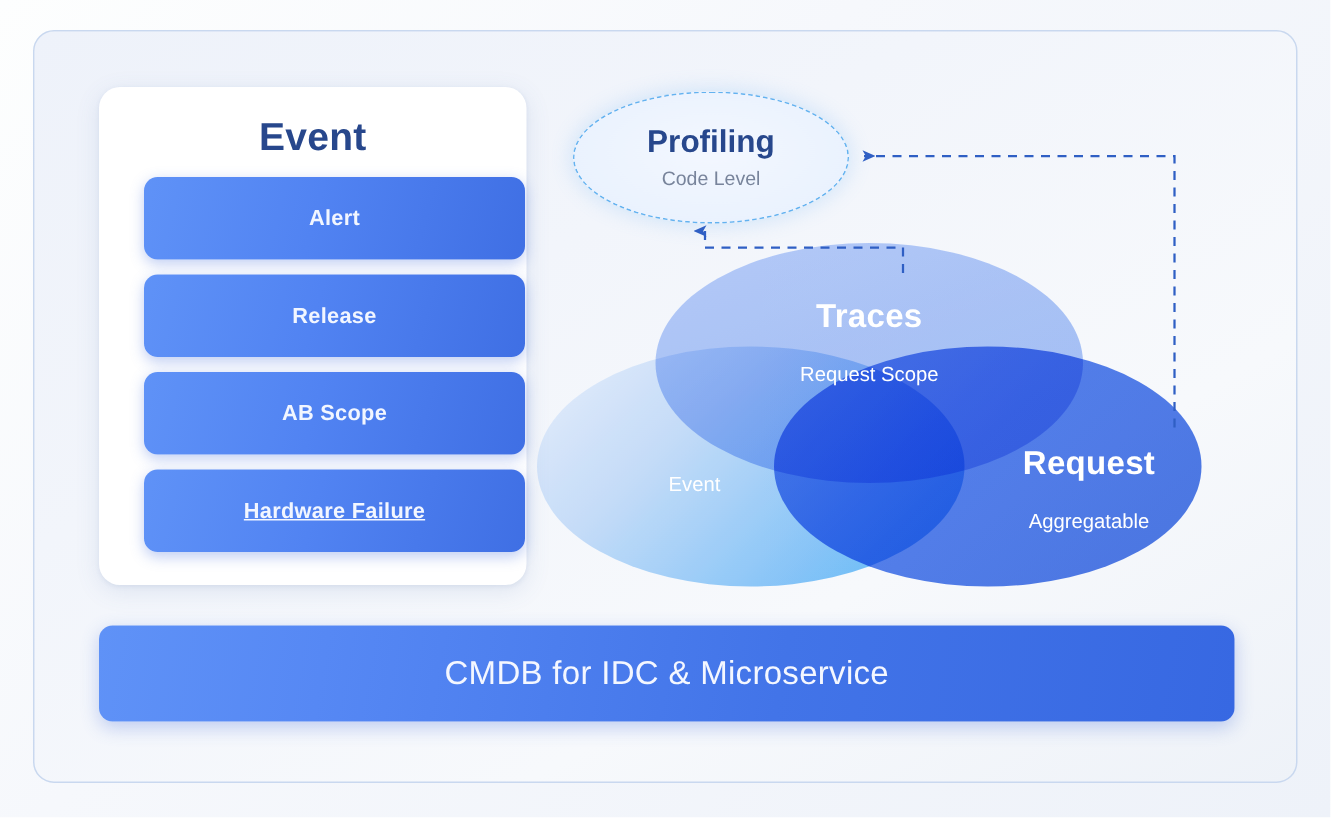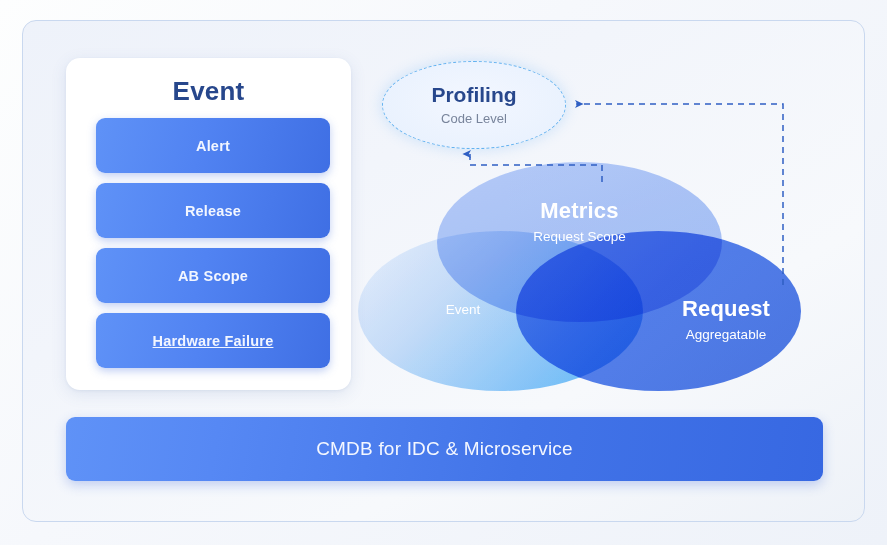--- a/index.html
+++ b/index.html
@@ -51,21 +51,21 @@
     text-align: center;
     font-size: 26px;
     font-weight: bold;
     color: #27478c;
     letter-spacing: 0.2px;
   }
 
   .event-btn {
     position: absolute;
     left: 30px;
-    width: 234px;
+    width: 254px;
     height: 55px;
     border-radius: 9px;
     background: linear-gradient(105deg, #5f92f7 0%, #5183f2 45%, #3f6fe4 100%);
     box-shadow: 0 3px 9px rgba(70,110,220,0.34);
     display: flex;
     align-items: center;
     justify-content: center;
     color: #f2f6ff;
     font-size: 14.5px;
     font-weight: bold;
@@ -83,21 +83,21 @@
     top: 417px;
     width: 757px;
     height: 64px;
     border-radius: 9px;
     background: linear-gradient(100deg, #5f92f7 0%, #5688f4 20%, #4274e8 60%, #3768e2 100%);
     box-shadow: 0 4px 12px rgba(70,110,220,0.30);
     display: flex;
     align-items: center;
     justify-content: center;
     color: #f4f7ff;
-    font-size: 19px;
+    font-size: 22px;
     letter-spacing: 0.2px;
   }
 
   
   #profiling-ellipse {
     position: absolute;
     left: 382px;
     top: 61px;
     width: 184px;
     height: 88px;
@@ -150,21 +150,21 @@
     opacity: 0.90;
   }
 
   .venn-label {
     position: absolute;
     text-align: center;
     color: #ffffff;
     pointer-events: none;
   }
   .venn-label .vl-title { font-size: 22px; font-weight: bold; letter-spacing: 0.2px; line-height: 1.15; }
-  .venn-label .vl-sub { font-size: 13.5px; font-weight: normal; margin-top: 6px; text-align: center; }
+  .venn-label .vl-sub { font-size: 13.5px; font-weight: normal; margin-top: 19px; text-align: center; }
 
   #label-traces  { left: 492px; top: 198px; width: 175px; }
   #label-logs    { left: 388px; top: 296px; width: 150px; }
   #label-metrics { left: 626px; top: 296px; width: 200px; }
 
   
   #connectors { position: absolute; left: 0; top: 0; width: 887px; height: 545px; }
 </style>
 </head>
 <body>
@@ -173,21 +173,21 @@
 
   <div id="outer-panel"></div>
 
   <div id="venn">
     <div class="venn-ellipse" id="ellipse-traces"></div>
     <div class="venn-ellipse" id="ellipse-logs"></div>
     <div class="venn-ellipse" id="ellipse-metrics"></div>
   </div>
 
   <div class="venn-label" id="label-traces">
-    <div class="vl-title">Metrics</div>
+    <div class="vl-title">Traces</div>
     <div class="vl-sub">Request Scope</div>
   </div>
   <div class="venn-label" id="label-logs">
     <div class="vl-sub">Event</div>
   </div>
   <div class="venn-label" id="label-metrics">
     <div class="vl-title">Request</div>
     <div class="vl-sub">Aggregatable</div>
   </div>
 

